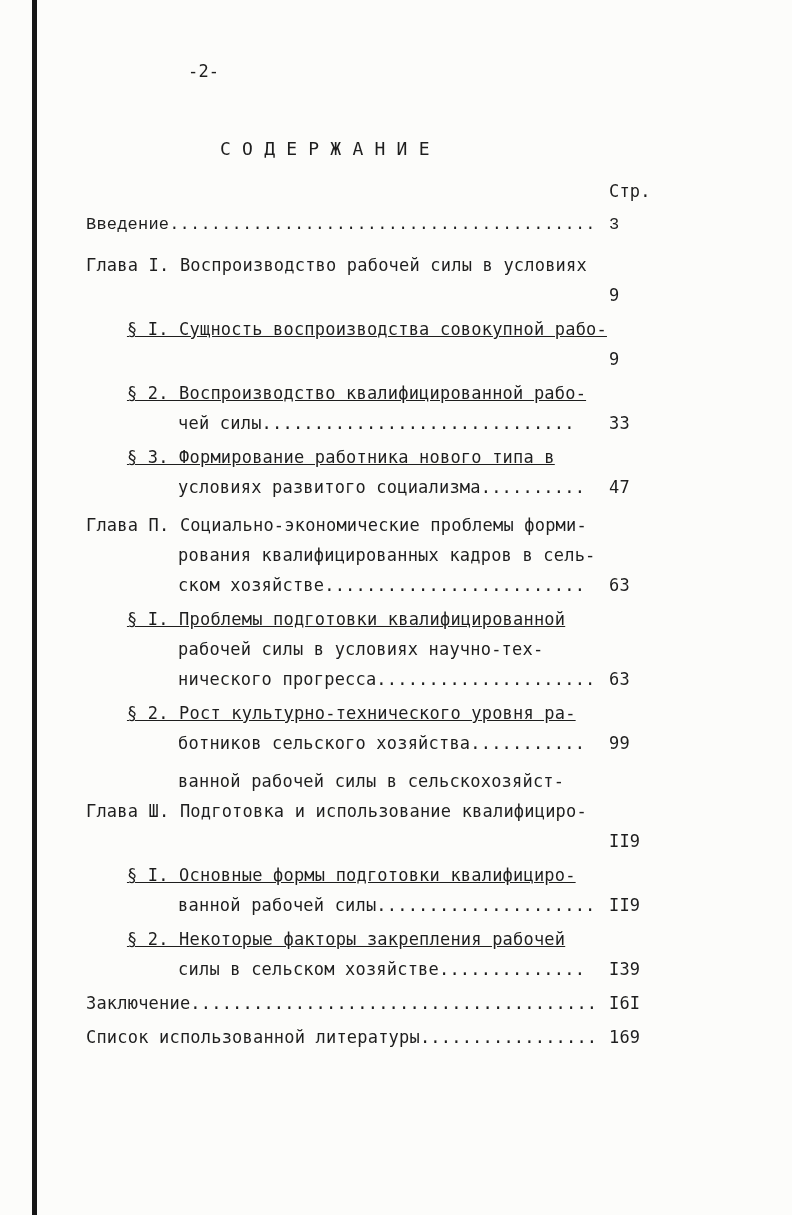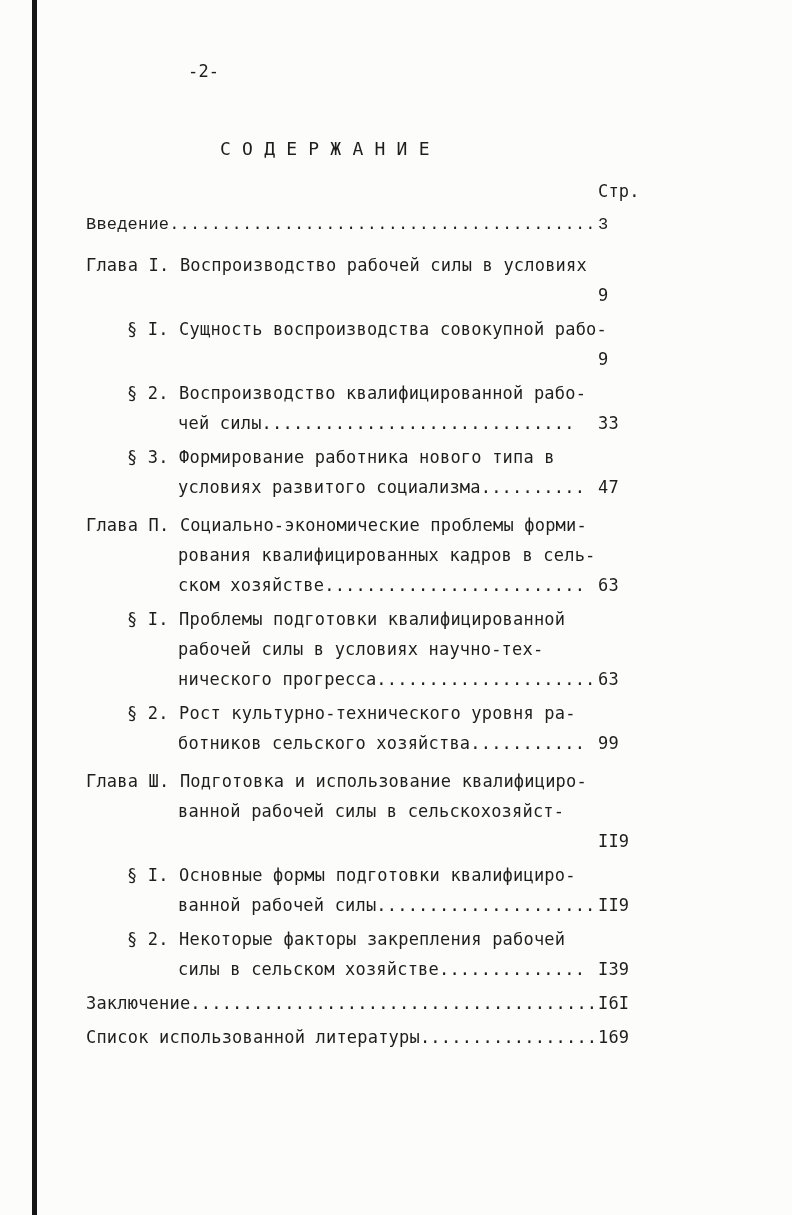--- a/index.html
+++ b/index.html
@@ -22,23 +22,23 @@
   }
   .page-num-top { margin-left:102px; margin-bottom:26px; }
   .doc-title { margin-left:134px; font-size:18px; margin-bottom:12px; white-space:pre;margin-top:48px; }
   .col-header-line { position:relative; height:30px; margin-bottom:4px; }
   .entries { }
   .entry { margin-bottom:4px; }
   .entry.chapter { margin-top:8px; }
   .entry.intro { margin-top:2px; margin-bottom:10px;font-family:Liberation Mono, monospace; }
   .line { position:relative; white-space:pre; min-height:30px; }
   .ind0 { padding-left:0; }
-  .ind4 { padding-left:4ch; }
+  .ind4 { padding-left:4ch;text-decoration:underline; }
   .ind9 { padding-left:9ch; }
-  .num { position:absolute; left:512px; top:0; white-space:pre; }
+  .num { position:absolute; left:523px; top:0; white-space:pre; }
   .text { white-space:pre; }
 </style>
 </head>
 <body>
 
 <div class="scan-edge"></div>
 
 <div class="content">
   <div class="page-num-top">-2-</div>
 
@@ -76,22 +76,22 @@
       <div class="entry">
         <div class="line ind4"><span class="text">§ I. Проблемы подготовки квалифицированной</span></div>
         <div class="line ind9"><span class="text">рабочей силы в условиях научно-тех-</span></div>
         <div class="line ind9"><span class="text">нического прогресса.....................</span><span class="num">63</span></div>
       </div>
       <div class="entry">
         <div class="line ind4"><span class="text">§ 2. Рост культурно-технического уровня ра-</span></div>
         <div class="line ind9"><span class="text">ботников сельского хозяйства...........</span><span class="num">99</span></div>
       </div>
       <div class="entry chapter">
+        <div class="line ind9"><span class="text">ванной рабочей силы в сельскохозяйст-</span></div>
         <div class="line ind0"><span class="text">Глава Ш. Подготовка и использование квалифициро-</span></div>
-        <div class="line ind9"><span class="text">ванной рабочей силы в сельскохозяйст-</span></div>
         <div class="line ind9"><span class="num">II9</span></div>
       </div>
       <div class="entry">
         <div class="line ind4"><span class="text">§ I. Основные формы подготовки квалифициро-</span></div>
         <div class="line ind9"><span class="text">ванной рабочей силы.....................</span><span class="num">II9</span></div>
       </div>
       <div class="entry">
         <div class="line ind4"><span class="text">§ 2. Некоторые факторы закрепления рабочей</span></div>
         <div class="line ind9"><span class="text">силы в сельском хозяйстве..............</span><span class="num">I39</span></div>
       </div>

